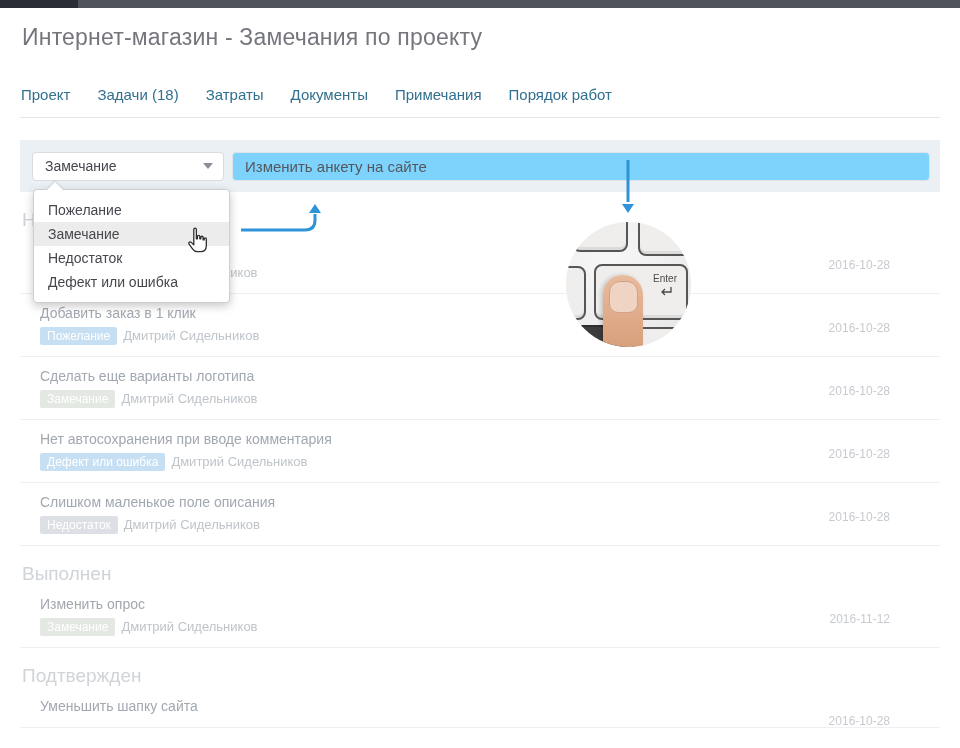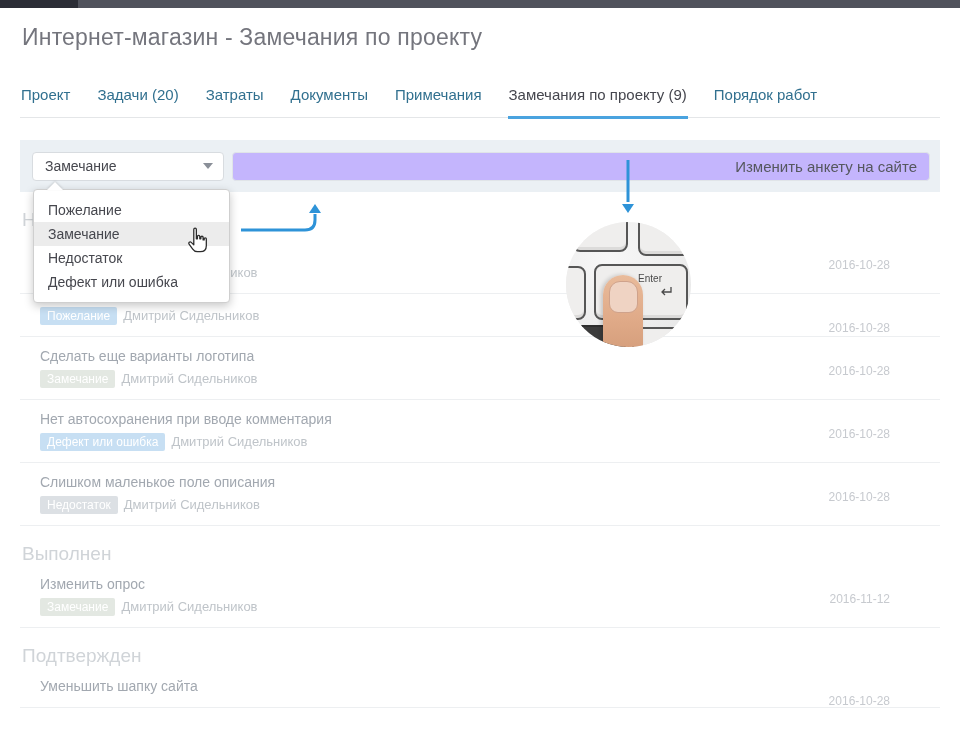--- a/index.html
+++ b/index.html
@@ -20,43 +20,43 @@
   .tab.active{color:#45464e;border-bottom-color:#4aa3df;}
   
   .toolbar{position:absolute;top:140px;left:20px;width:920px;height:52px;background:#ebf0f4;
            box-sizing:border-box;display:flex;align-items:center;padding:0 10px 0 12px;}
   .select{flex:0 0 192px;box-sizing:border-box;height:29px;background:#fff;border:1px solid #d8dce0;
           border-radius:4px;display:flex;align-items:center;padding:0 10px 0 12px;cursor:pointer;
           font-size:14px;color:#46474e;}
   .select .sel-label{flex:1;}
   .caret{width:0;height:0;border-left:5px solid transparent;border-right:5px solid transparent;
          border-top:6px solid #8a8f98;}
-  .composer-input{flex:1;margin-left:8px;height:29px;box-sizing:border-box;background:#c4b5fd;
+  .composer-input{flex:1;margin-left:8px;height:29px;box-sizing:border-box;background:#7dd3fc;
          border:1px solid #e0e4e8;border-radius:4px;padding:0 12px;font-size:15px;color:#55575e;
-         font-family:"Liberation Sans","DejaVu Sans",sans-serif;outline:none;text-align:right;}
+         font-family:"Liberation Sans","DejaVu Sans",sans-serif;outline:none;}
   
   .menu{position:absolute;top:189px;left:33px;width:197px;box-sizing:border-box;background:#fff;
         border:1px solid #cfcfcf;border-radius:4px;padding:8px 0;z-index:60;
         box-shadow:0 3px 10px rgba(0,0,0,.22);}
   .menu .notch{position:absolute;top:-8px;left:13px;width:0;height:0;
         border-left:8px solid transparent;border-right:8px solid transparent;border-bottom:8px solid #fff;
         filter:drop-shadow(0 -1px 1px rgba(0,0,0,.15));}
   .menu-item{height:24px;line-height:24px;padding:0 14px;font-size:14px;color:#46474e;cursor:pointer;}
   .menu-item.highlighted{background:#ececec;}
   .hand-cursor{position:absolute;left:150px;top:36px;width:26px;height:30px;z-index:5;}
   
   .overlay-svg{position:absolute;top:0;left:0;z-index:55;pointer-events:none;}
   
   .enter-circle{position:absolute;top:222px;left:566px;width:125px;height:125px;border-radius:50%;
         overflow:hidden;z-index:40;
         background:radial-gradient(circle at 35% 30%, #f7f7f7 0%, #ededed 60%, #e2e2e2 100%);}
   .kb-key{position:absolute;background:#efeeed;border:2px solid #565656;border-radius:8px;
         box-shadow:inset 0 -3px 0 rgba(0,0,0,.08);}
   .kb-key.dark{background:#3c3c3c;border-color:#2e2e2e;}
-  .enter-label{position:absolute;right:24px;top:7px;font-size:10px;color:#4a4a4a;}
+  .enter-label{position:absolute;right:9px;top:7px;font-size:10px;color:#4a4a4a;}
   .return-icon{position:absolute;right:12px;top:20px;}
   .finger{position:absolute;left:37px;top:53px;width:40px;height:85px;
         background:linear-gradient(180deg,#e9bb9b 0%,#dfa987 55%,#d29b78 100%);
         border-radius:20px 20px 10px 10px;box-shadow:-2px 0 4px rgba(0,0,0,.18);}
   .nail{position:absolute;left:6px;top:6px;width:27px;height:30px;background:#efd3c3;
         border:1px solid #cfa28b;border-radius:11px 11px 9px 9px;}
   
   .content{position:absolute;top:192px;left:20px;width:920px;}
   .section-heading{margin:17px 0 0 2px;font-size:19px;font-weight:400;color:#d0d4d8;}
   .row{position:relative;box-sizing:border-box;padding:9px 0 11px 20px;border-bottom:1px solid #edeff1;}
@@ -76,25 +76,24 @@
 <div class="page">
 
   <div class="topbar">
     <div class="topbar-accent"></div>
   </div>
 
   <h1 class="page-title">Интернет-магазин - Замечания по проекту</h1>
 
   <nav class="tabs" id="tab-bar">
       <a class="tab"><span>Проект</span></a>
-      <a class="tab"><span>Задачи (20)</span></a>
+      <a class="tab"><span>Задачи (18)</span></a>
       <a class="tab"><span>Затраты</span></a>
       <a class="tab"><span>Документы</span></a>
       <a class="tab"><span>Примечания</span></a>
-      <a class="tab active"><span>Замечания по проекту (9)</span></a>
       <a class="tab"><span>Порядок работ</span></a>
     </nav>
 
   <div class="toolbar">
     <div class="select">
       <span class="sel-label">Замечание</span>
       <span class="caret"></span>
     </div>
     <input class="composer-input" type="text" value="Изменить анкету на сайте" style="">
   </div>
@@ -140,20 +139,21 @@
     <div class="rows">
           <div class="row">
     <div class="row-title"></div>
     <div class="row-meta">
       <span class="badge zamechanie">Замечание</span>
       <span class="author">Дмитрий Сидельников</span>
     </div>
     <span class="date">2016-10-28</span>
   </div>
           <div class="row">
+    <div class="row-title">Добавить заказ в 1 клик</div>
     <div class="row-meta">
       <span class="badge pozhelanie">Пожелание</span>
       <span class="author">Дмитрий Сидельников</span>
     </div>
     <span class="date">2016-10-28</span>
   </div>
         </div>
   </section>
       <section>
     <div class="rows">

